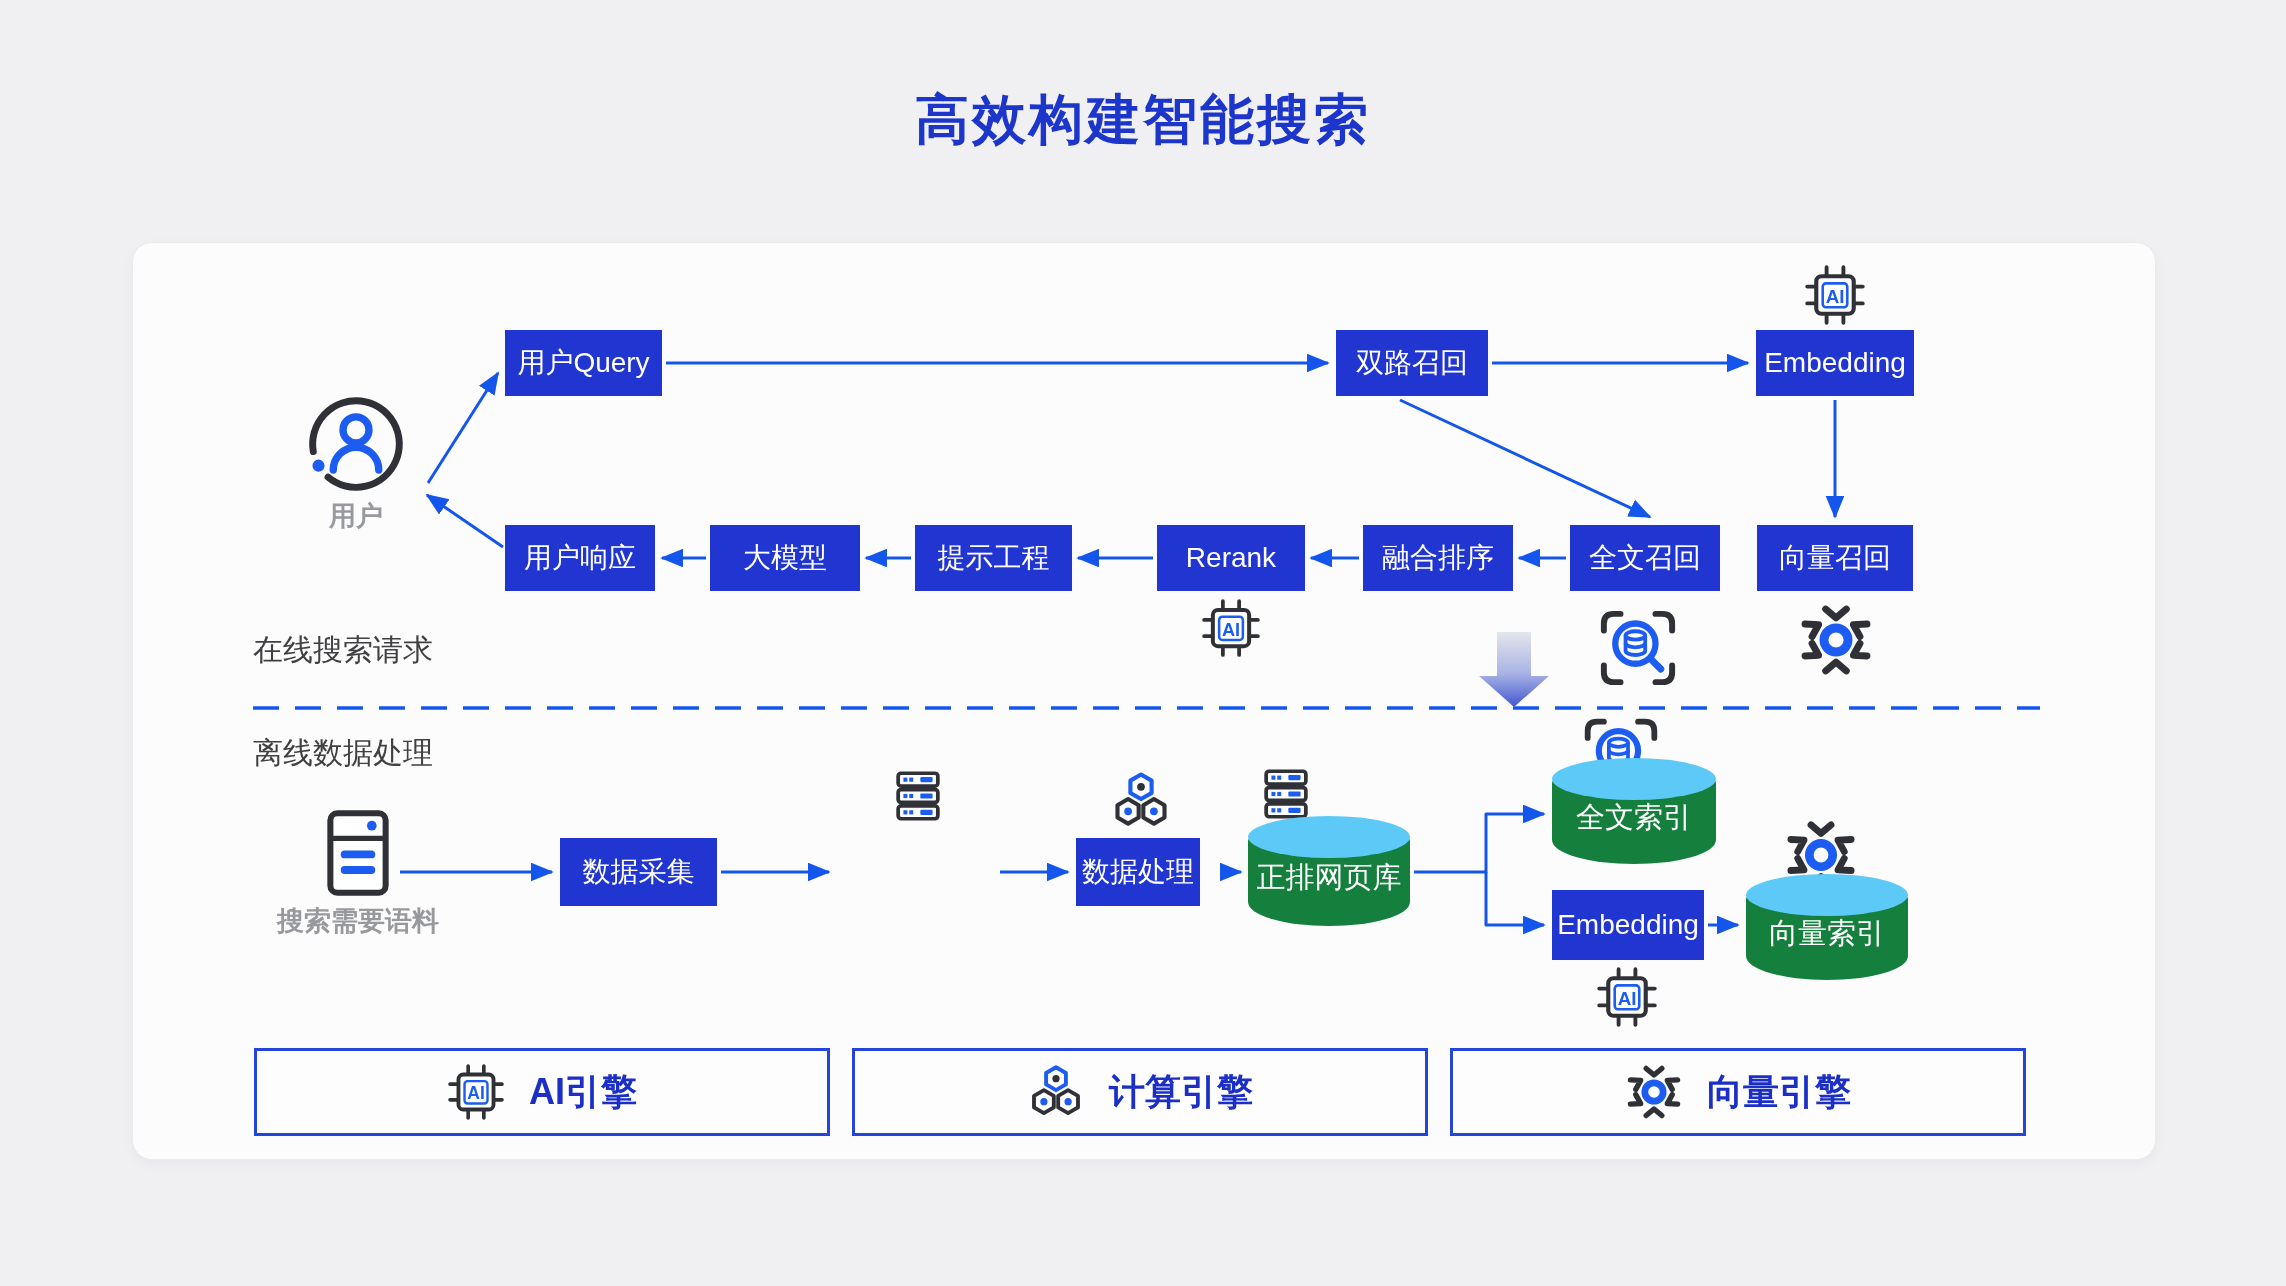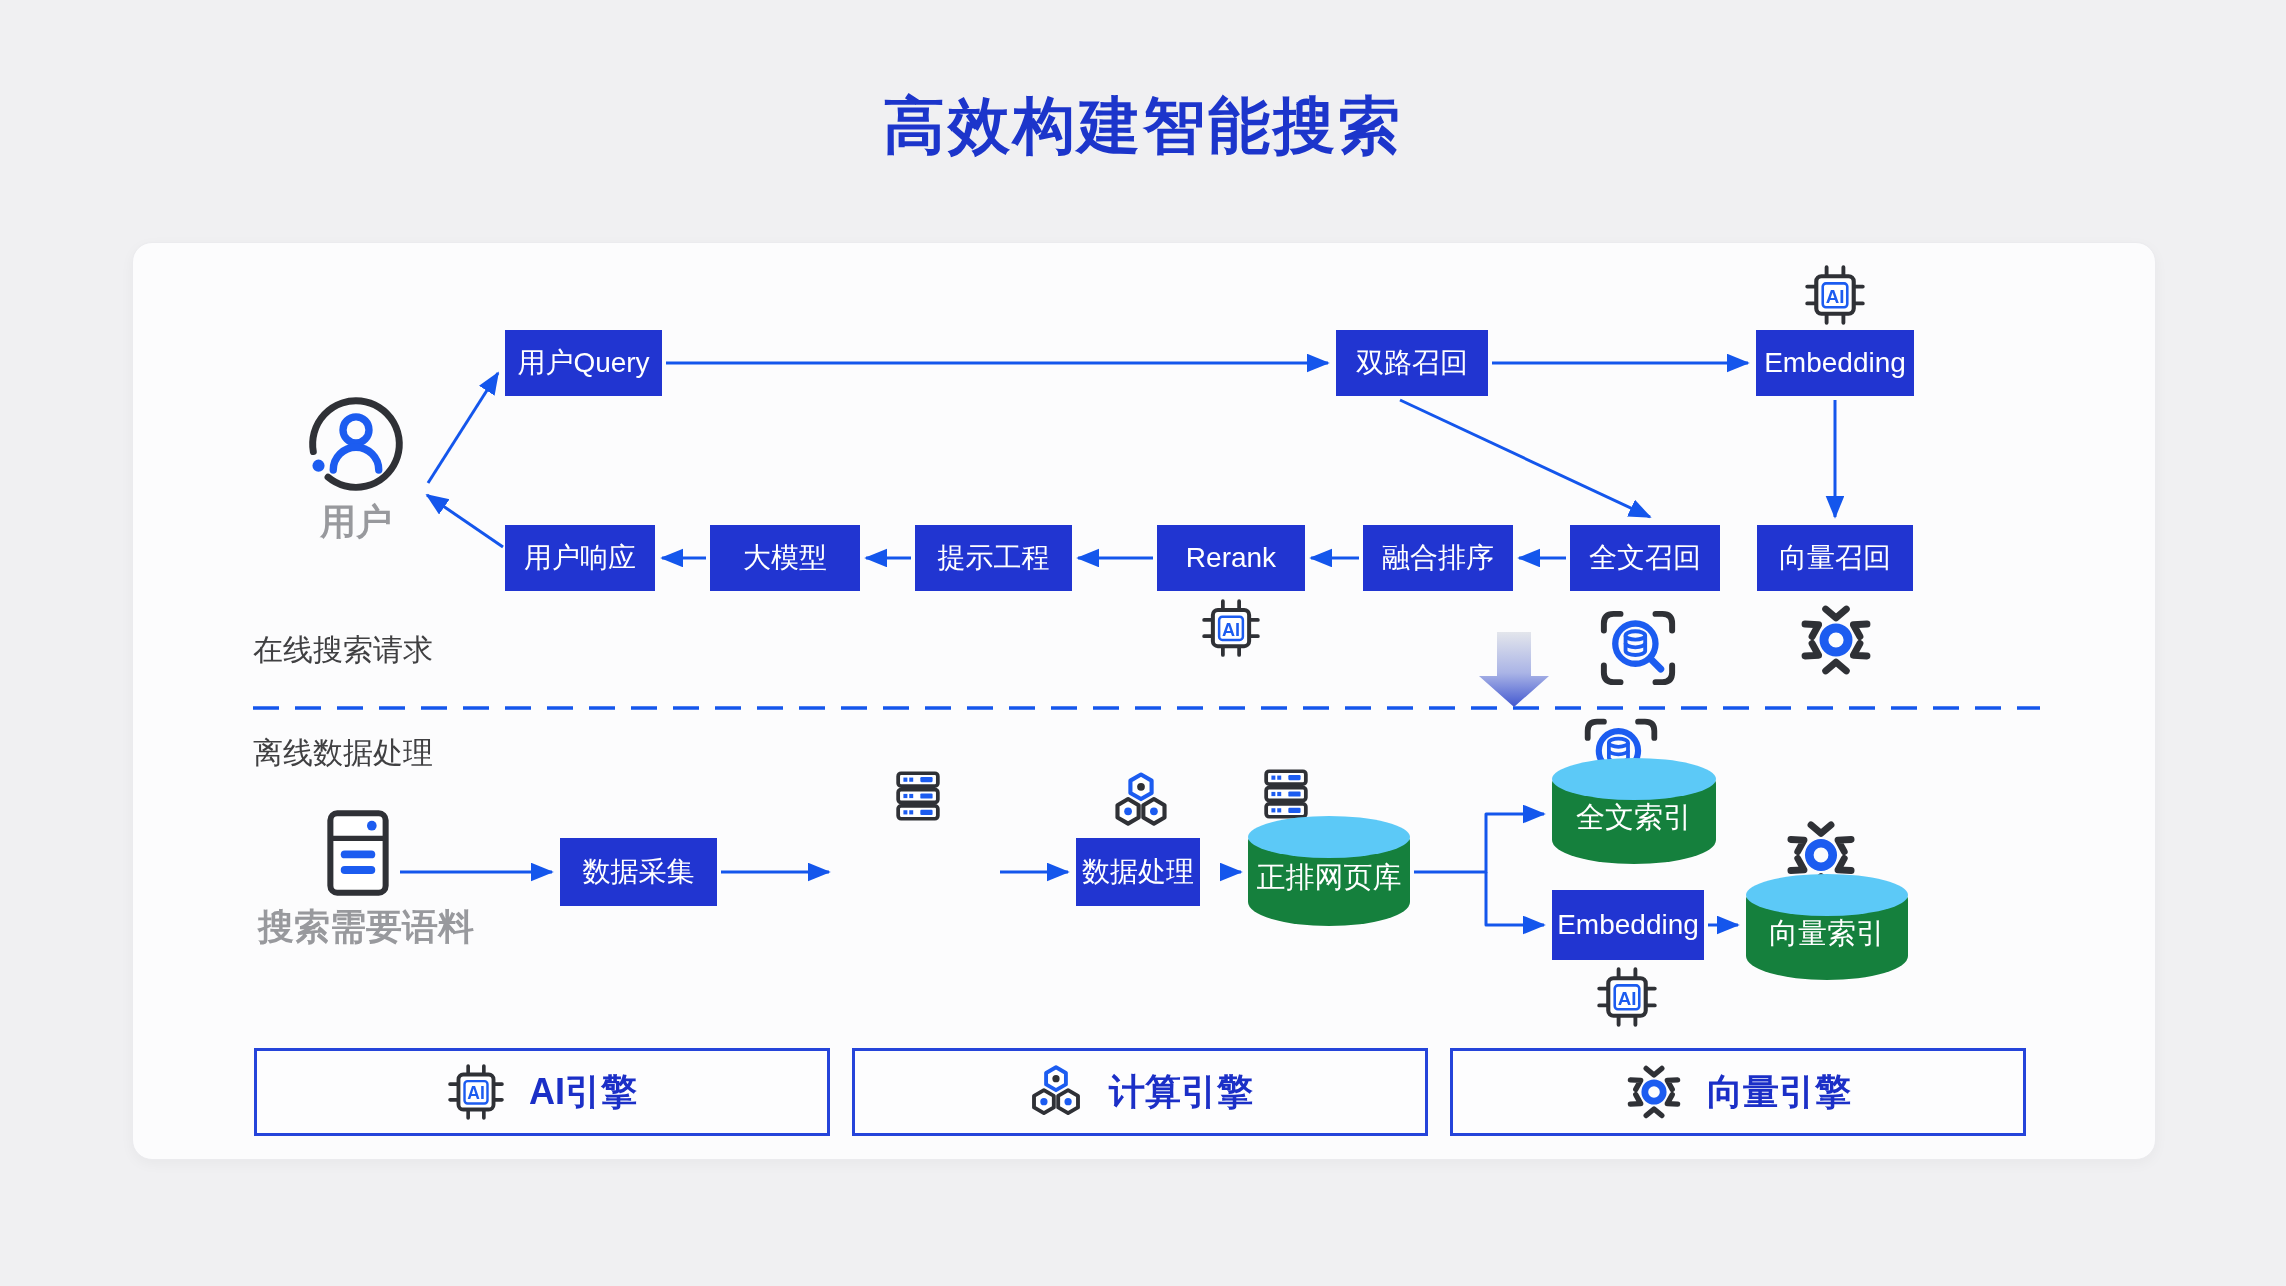--- a/index.html
+++ b/index.html
@@ -6,21 +6,21 @@
   body {
     width:2286px; height:1286px;
     background:#f0f0f2;
     font-family:"Liberation Sans", sans-serif;
     overflow:hidden; position:relative;
   }
   .stage { position:absolute; inset:0; width:2286px; height:1286px; }
 
   .page-title {
     position:absolute; left:0; top:84px; width:100%;
-    text-align:center; font-size:62px; font-weight:800;
+    text-align:center; font-size:54px; font-weight:800;
     color:#1c35cb; letter-spacing:3px;
   }
 
   .card {
     position:absolute; left:132px; top:242px; width:2022px; height:916px;
     background:#fcfcfd; border:1px solid #ebebee; border-radius:20px;
     box-shadow:0 4px 14px rgba(0,0,0,0.04);
   }
 
   .node {
@@ -43,21 +43,21 @@
     content:""; position:absolute; left:0; top:-2px; width:100%; height:42px;
     background:#5cc9f7; border-radius:50%;
   }
   .cyl span { position:relative; margin-top:12px; }
 
   .section-label {
     position:absolute; color:#404042; font-size:30px; font-weight:400;
     white-space:nowrap;
   }
   .gray-label {
-    position:absolute; color:#98999d; font-size:36px; font-weight:700;
+    position:absolute; color:#98999d; font-size:27px; font-weight:700;
     text-align:center; white-space:nowrap;
   }
 
   .ic { position:absolute; }
 
   .legend {
     position:absolute; left:254px; top:1048px; width:1772px; height:88px;
     display:flex; gap:22px;text-align:center;
   }
   .legend-box {

